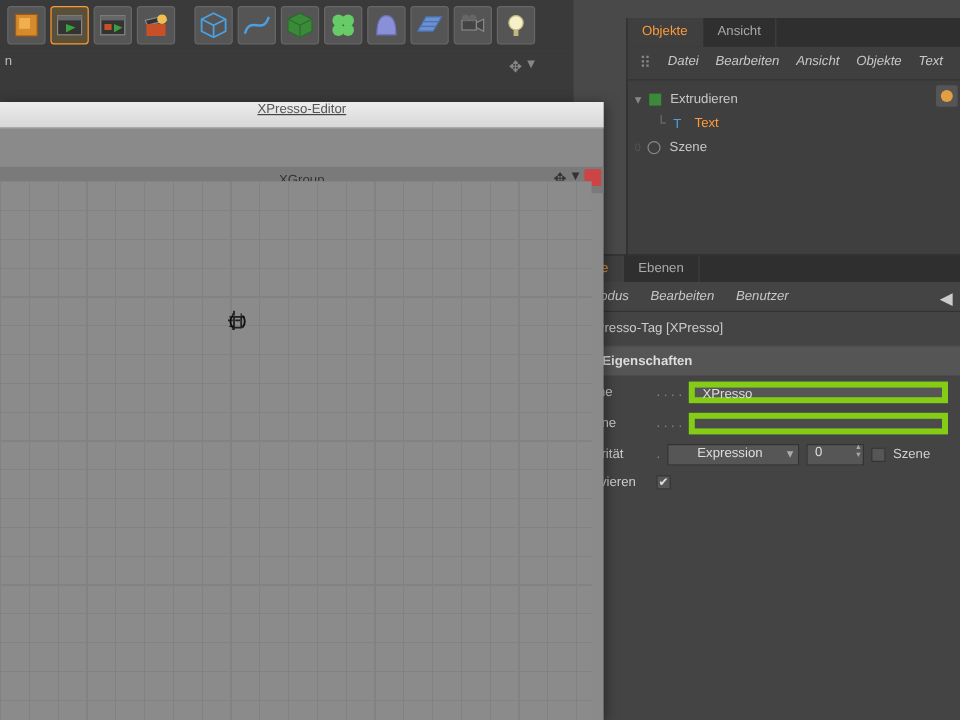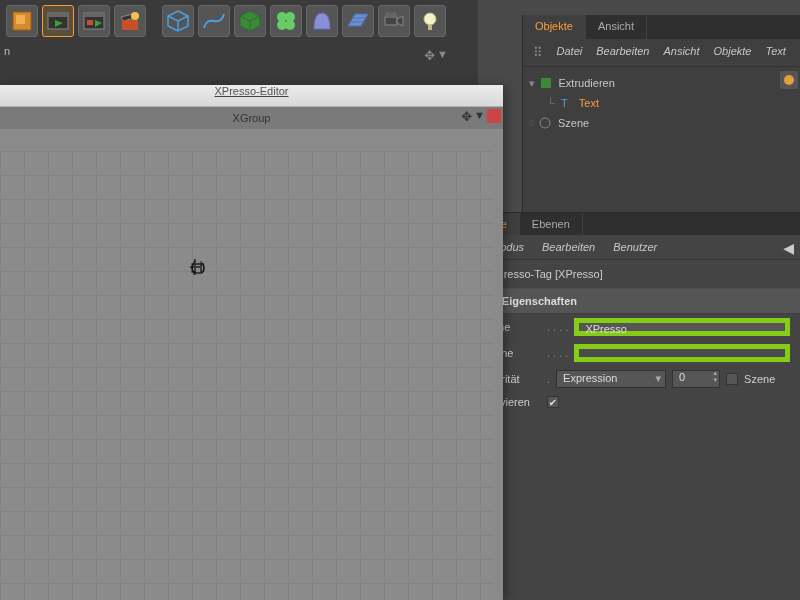--- a/index.html
+++ b/index.html
@@ -40,33 +40,33 @@
   
   .attr-panel { position: absolute; top: 212px; left: 478px; width: 322px; height: 388px; background: #444; border-left: 1px solid #2a2a2a; border-top: 1px solid #2a2a2a; }
   .attr-tabs { display: flex; height: 22px; background: #2f2f2f; }
   .attr-menu { display: flex; gap: 18px; padding: 6px 12px; border-bottom: 1px solid #333; align-items: center; }
   .attr-title { padding: 8px 10px; color: #ccc; background: #444; }
   .attr-section { background: #555; padding: 6px 10px; font-weight: bold; color: #ddd; border-top: 1px solid #4c4c4c; border-bottom: 1px solid #404040; }
   .attr-row { display: flex; align-items: center; padding: 4px 10px; gap: 6px; }
   .attr-label { width: 52px; color: #ccc; }
   .dots { color: #888; }
   .attr-input { flex: 1; background: #565656; border: 5px solid #84cc16; height: 18px; padding: 0 6px; color: #ddd; }
-  .attr-select { background: #565656; border: 1px solid #323232; height: 18px; padding: 1px 18px 1px 6px; color: #ddd; position: relative; min-width: 110px; }
+  .attr-select { background: #565656; border: 1px solid #323232; height: 18px; padding: 1px 18px 1px 24px; color: #ddd; position: relative; min-width: 110px; }
   .attr-select::after { content: "▾"; position: absolute; right: 4px; top: 1px; color: #aaa; }
   .attr-num { width: 48px; background: #565656; border: 1px solid #323232; height: 18px; padding: 0 12px 0 6px; color: #ddd; position: relative; }
   .attr-num::after { content: "▴\A▾"; white-space: pre; position: absolute; right: 2px; top: -2px; font-size: 7px; line-height: 7px; color: #aaa; }
   .checkbox { width: 12px; height: 12px; border: 1px solid #333; background: #565656; display: inline-flex; align-items: center; justify-content: center; font-size: 10px; color: #ddd; }
   .chev-right { position: absolute; right: 6px; color: #ccc; font-size: 14px; margin-top: 2px; }
 
   
   .xpresso { position: absolute; top: 85px; left: 0; width: 503px; height: 515px; background: #8a8a8a; box-shadow: 2px 2px 10px rgba(0,0,0,.4); }
   .xpresso-titlebar { height: 22px; background: linear-gradient(#ececec,#d8d8d8); color: #444; display: flex; align-items: flex-start; justify-content: center; border-bottom: 1px solid #b0b0b0; text-decoration: underline; }
   .xpresso-titlebar span { color: #555; }
   .xpresso-menu { height: 22px; background: #4a4a4a; color: #ccc; padding: 4px 8px; }
-  .xgroup-header { height: 22px; background: #7a7a7a; display: flex; align-items: center; position: relative; }
+  .xgroup-header { height: 22px; background: #7a7a7a; display: flex; align-items: center; position: relative; margin-top: 32px; }
   .xgroup-header .title { position: absolute; left: 50%; transform: translateX(-50%); color: #333; }
   .xgroup-handles { position: absolute; right: 2px; top: 2px; display: flex; gap: 2px; }
   .red-sq { width: 14px; height: 14px; background: #c44; }
   .canvas { position: absolute; top: 66px; left: 0; right: 10px; bottom: 0; background: #8b8b8b; background-image: repeating-linear-gradient(#828282 0 1px, transparent 1px 24px), repeating-linear-gradient(90deg,#828282 0 1px, transparent 1px 24px); }
 
   .cursor { position: absolute; width: 18px; height: 18px; pointer-events: none; }
   .move-glyph { font-size: 13px; color: #888; }
   .collapse-glyph { font-size: 11px; color: #888; }
 </style>
 </head>

